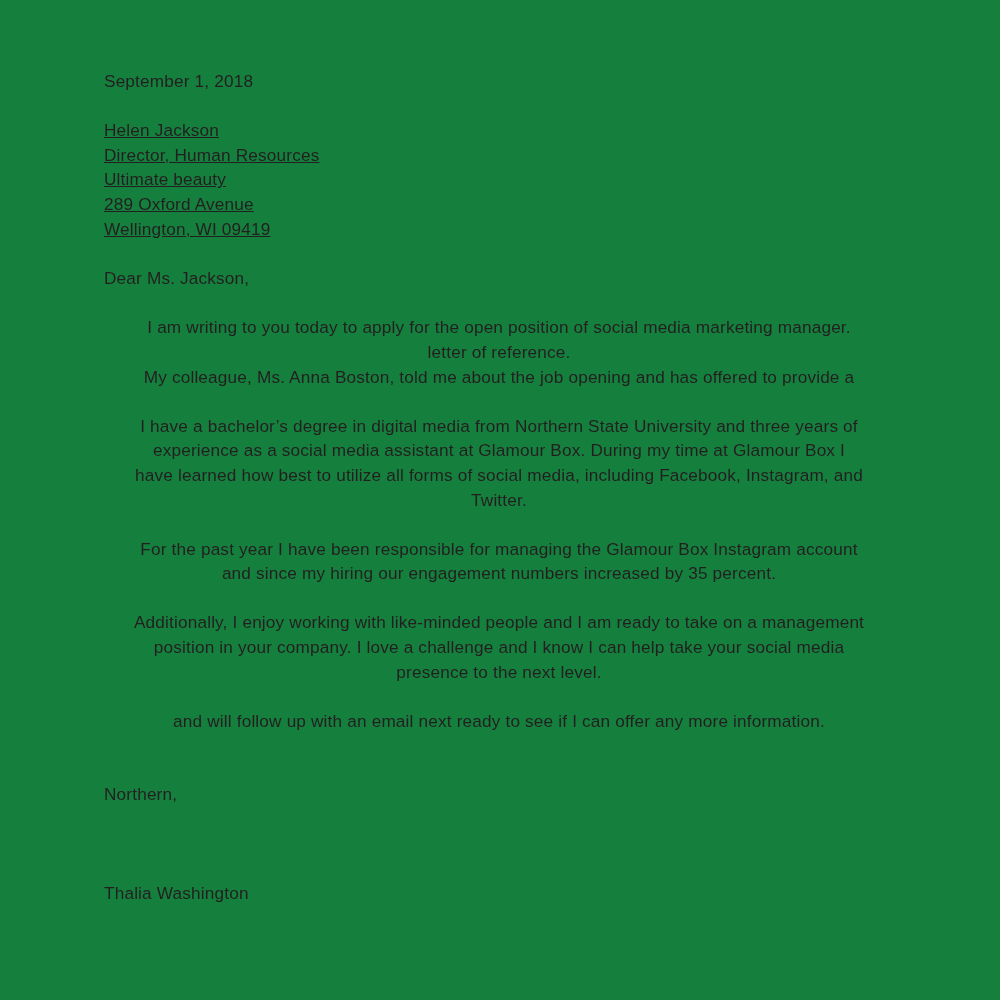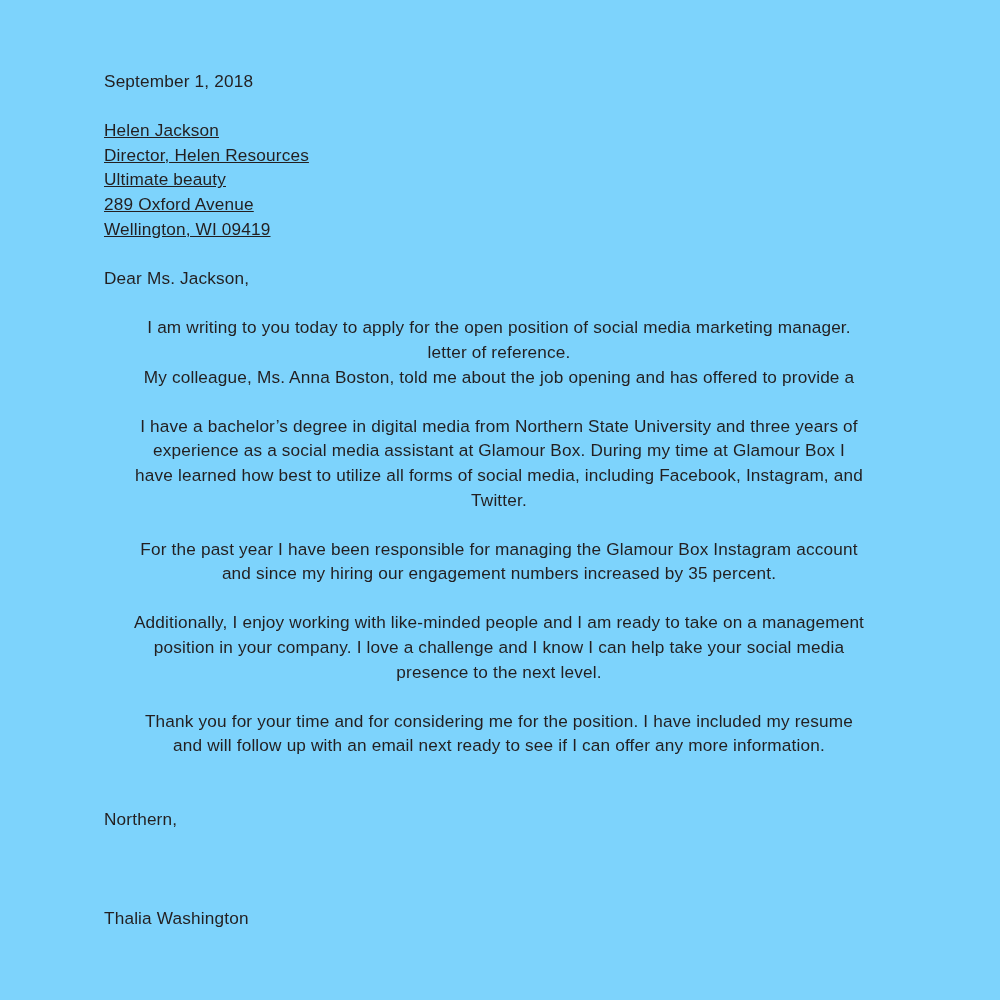--- a/index.html
+++ b/index.html
@@ -12,21 +12,21 @@
     background: #f4f4f4;
     font-family: "Liberation Sans", sans-serif;
     color: #231f20;
     overflow: hidden;
   }
 
   .page {
     position: relative;
     width: 1000px;
     height: 1000px;
-    background: #7dd3fc;
+    background: #15803d;
     box-sizing: border-box;
   }
 
   .letter {
     position: absolute;
     left: 104px;
     top: 69px;
     width: 790px;
   }
 
@@ -76,21 +76,21 @@
 </head>
 <body>
 
 <div class="page">
   <div class="letter">
 
     <div class="block date-line">September 1, 2018</div>
 
     <div class="block address-block">
       <span class="addr-line">Helen Jackson</span>
-      <span class="addr-line">Director, Helen Resources</span>
+      <span class="addr-line">Director, Human Resources</span>
       <span class="addr-line">Ultimate beauty</span>
       <span class="addr-line">289 Oxford Avenue</span>
       <span class="addr-line">Wellington, WI 09419</span>
     </div>
 
     <div class="block salutation">Dear Ms. Jackson,</div>
 
     <div class="block para">
       <span class="ln">I am writing to you today to apply for the open position of social media marketing manager.</span>
       <span class="ln">letter of reference.</span>
@@ -109,21 +109,20 @@
       <span class="ln">and since my hiring our engagement numbers increased by 35 percent.</span>
     </div>
 
     <div class="block para">
       <span class="ln">Additionally, I enjoy working with like-minded people and I am ready to take on a management</span>
       <span class="ln">position in your company. I love a challenge and I know I can help take your social media</span>
       <span class="ln">presence to the next level.</span>
     </div>
 
     <div class="block para">
-      <span class="ln">Thank you for your time and for considering me for the position. I have included my resume</span>
       <span class="ln">and will follow up with an email next ready to see if I can offer any more information.</span>
     </div>
 
     <div class="block closing">Northern,</div>
 
     <div class="block signature">Thalia Washington</div>
 
   </div>
 </div>
 

